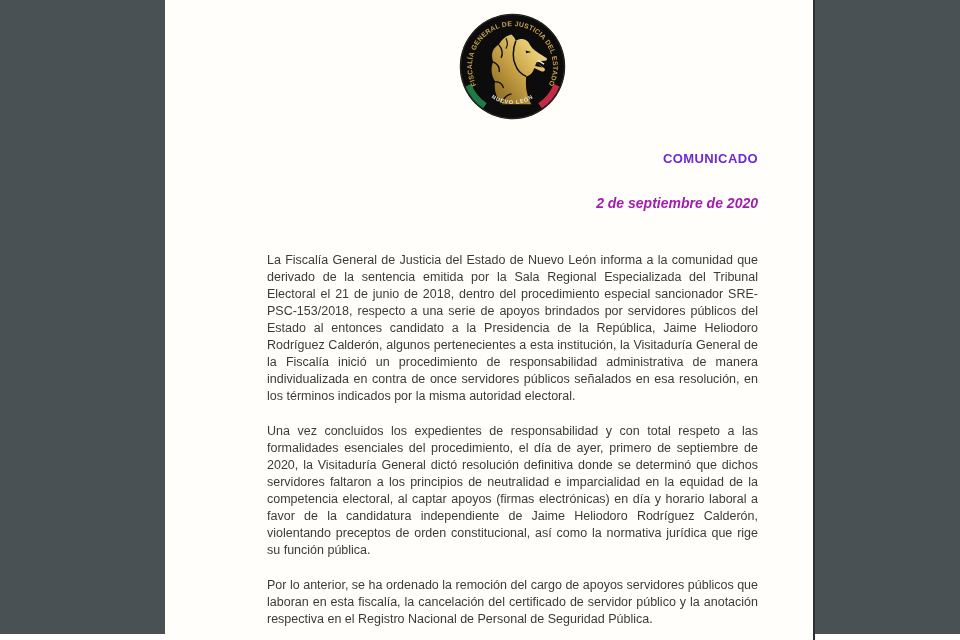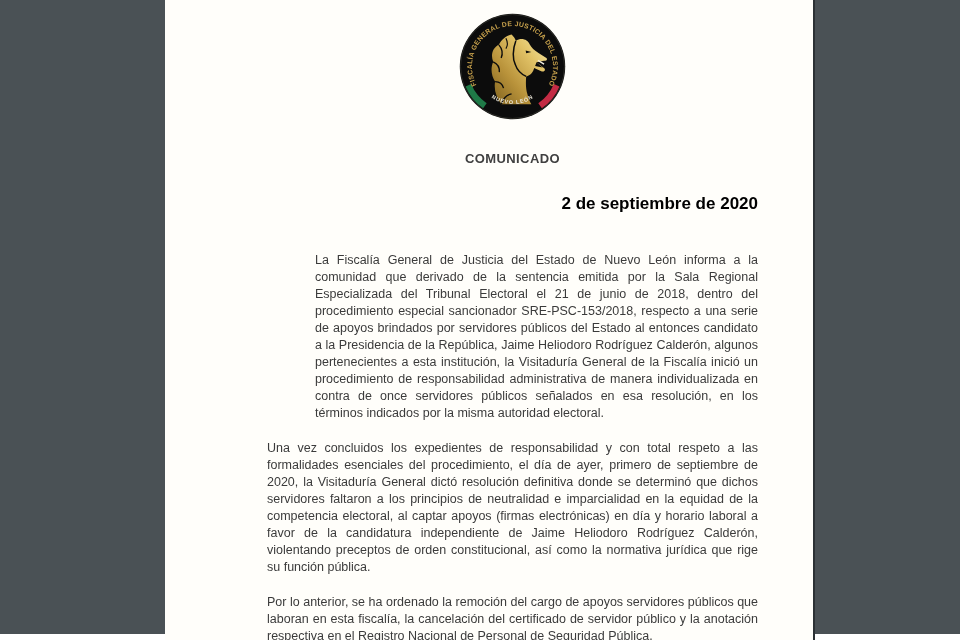--- a/index.html
+++ b/index.html
@@ -34,43 +34,44 @@
     color: #3b3b3b;
   }
   .logo-wrap {
     padding-top: 10px;
     text-align: center;
     line-height: 0;
   }
   .logo-wrap svg { display: inline-block; }
   .doc-title {
     margin-top: 28px;
-    text-align: center;
+    text-align: right;
     font-size: 13px;
     font-weight: bold;
     letter-spacing: 0.4px;
-    color: #404040;
+    color: #6d28d9;
     line-height: 15px;
   }
   .doc-date {
     margin-top: 30px;
     text-align: right;
-    font-size: 17px;
+    font-size: 14px;
     font-weight: bold;
-    color: #000000;
+    color: #a21caf;
     line-height: 15px;
+    font-style: italic;
   }
   .body-p {
     margin: 18px 0 0 0;
     font-size: 12.5px;
     line-height: 17px;
     text-align: justify;
     color: #3b3b3b;
   }
-  .body-p.first { margin-top: 41px; margin-left: 48px; }
+  .body-p.first { margin-top: 41px; }
 </style>
 </head>
 <body>
 
 <div class="stage">
 
   <div class="side-panel left"></div>
   <div class="side-panel right"></div>
 
   <div class="paper">

